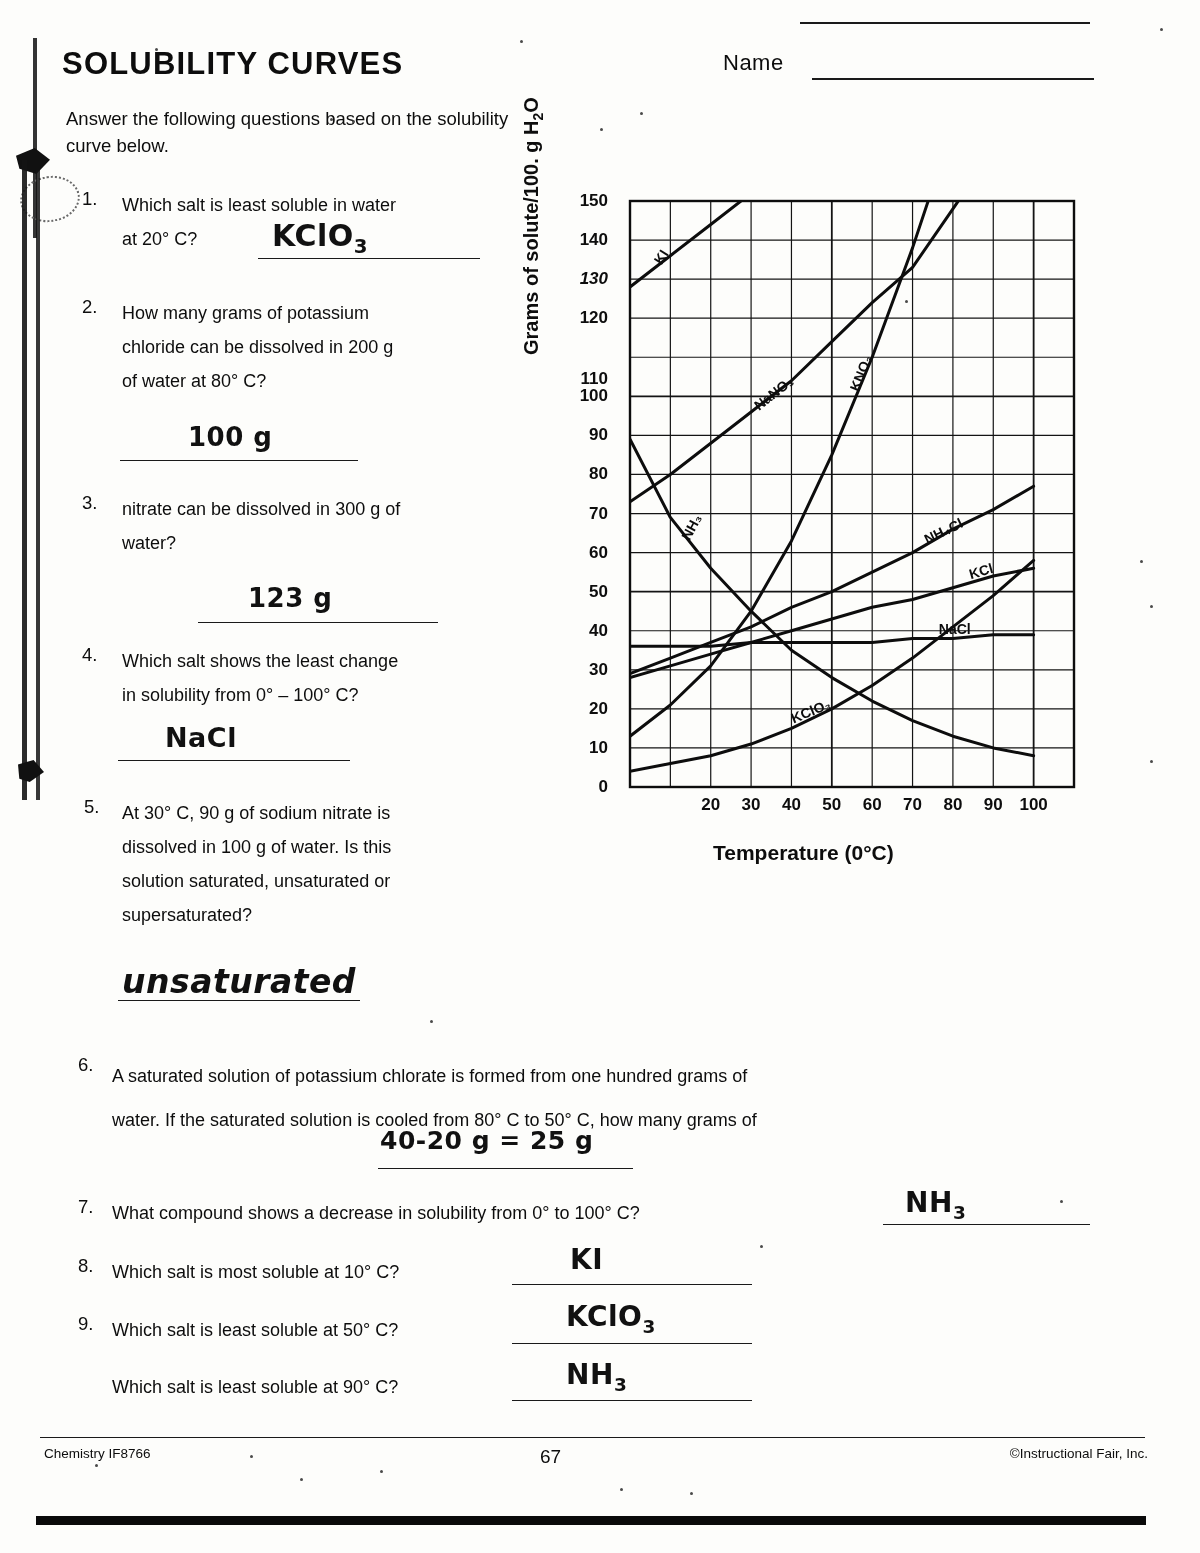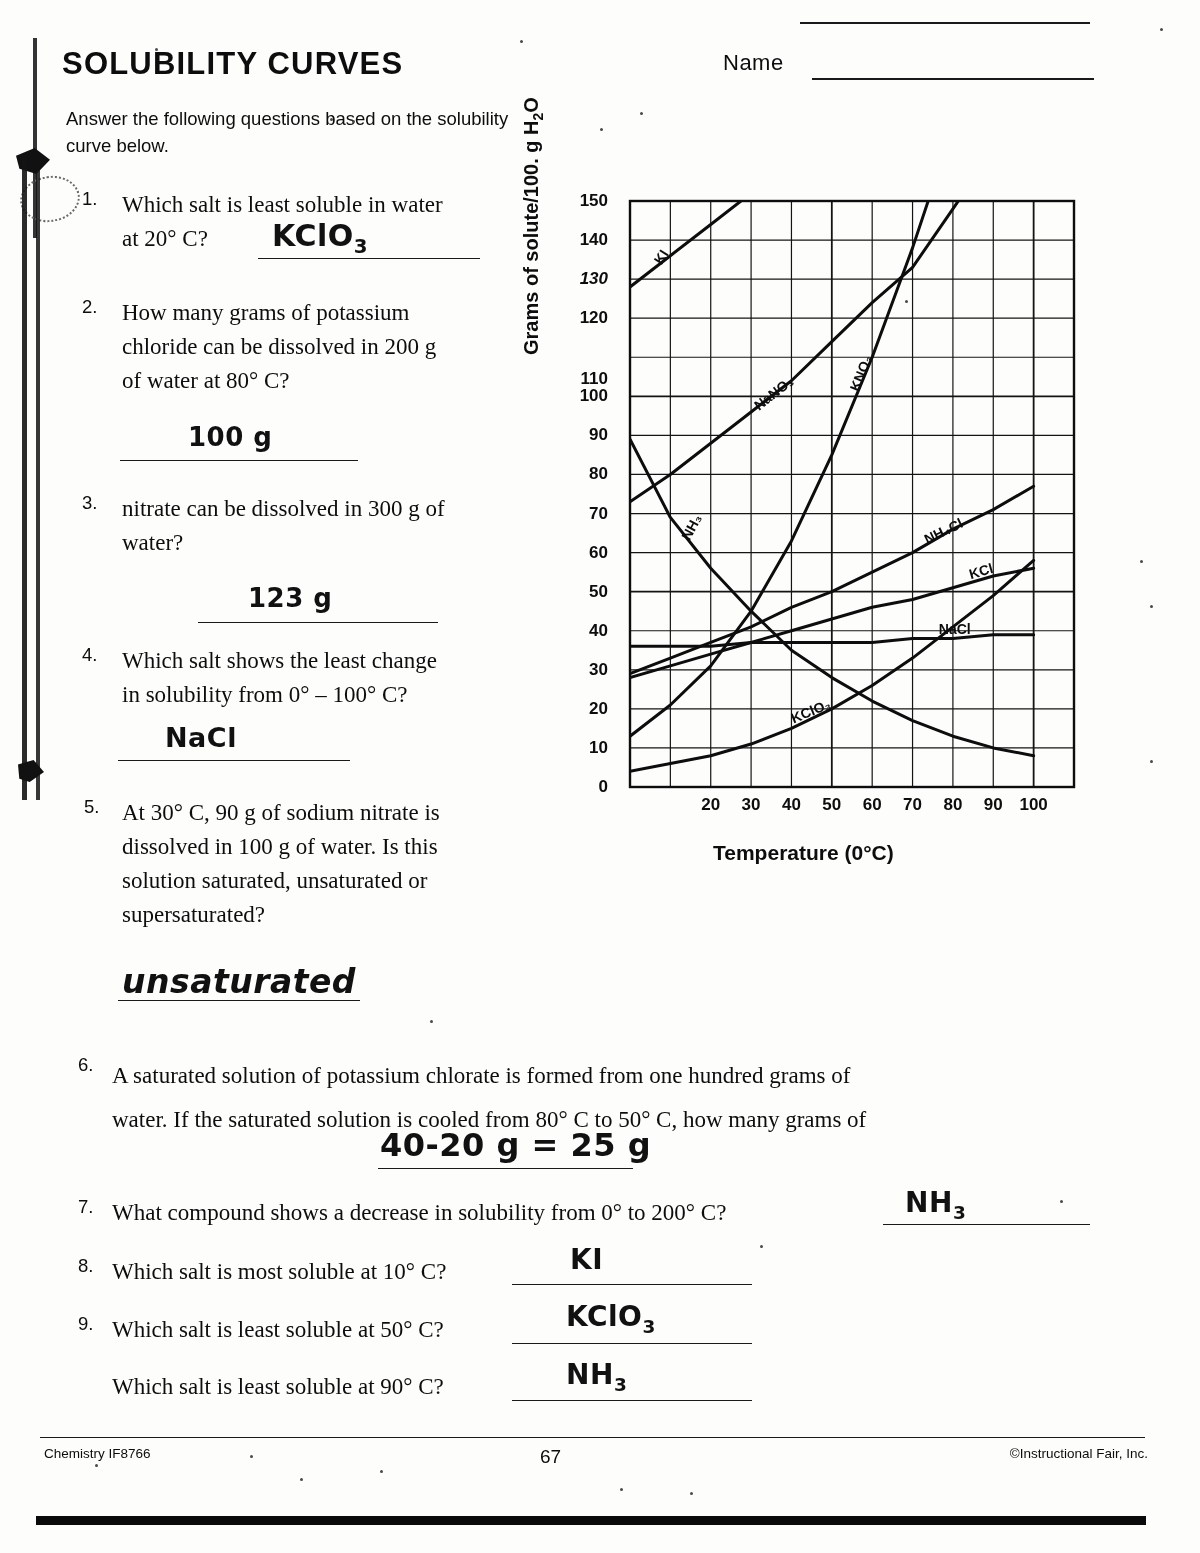--- a/index.html
+++ b/index.html
@@ -62,21 +62,21 @@
   .name-rule {
     position:absolute; left:812px; top:78px; width:282px;
     border-top:2px solid #1a1a1a;
   }
   .intro {
     position:absolute; left:66px; top:105px; width:470px;
     font-size:18.5px; line-height:27px;
   }
 
   
-  .q { position:absolute; font-size:23px; line-height:34px;font-family:Liberation Serif, serif; }
+  .q { position:absolute; font-size:18px; line-height:34px; }
   .qnum { position:absolute; font-size:18.5px; font-weight:normal; }
   .qtext { display:block; }
 
   .ansline {
     position:absolute; border-bottom:1.6px solid #1a1a1a; height:0;
   }
   .hand {
     position:absolute;
     font-family:"DejaVu Sans", sans-serif;
     font-weight:bold;
@@ -184,25 +184,25 @@
 </div>
 <div class="ansline" style="left:118px; top:1000px; width:242px;"></div>
 <div class="hand" style="left:122px; top:962px; font-size:33px;font-style:italic;">unsaturated</div>
 
 <div class="qnum" style="left:78px; top:1054px;">6.</div>
 <div class="q" style="left:112px; top:1054px; width:1020px; line-height:44px;">
   <span class="qtext">A saturated solution of potassium chlorate is formed from one hundred grams of</span>
   <span class="qtext">water.  If the saturated solution is cooled from 80° C to 50° C, how many grams of</span>
 </div>
 <div class="ansline" style="left:378px; top:1168px; width:255px;"></div>
-<div class="hand" style="left:380px; top:1126px; font-size:32px;">40-20 g  =  25 g</div>
+<div class="hand" style="left:380px; top:1126px; font-size:25px;">40-20 g  =  25 g</div>
 
 <div class="qnum" style="left:78px; top:1196px;">7.</div>
 <div class="q" style="left:112px; top:1196px; width:790px;">
-  <span class="qtext">What compound shows a decrease in solubility from 0° to 200° C?</span>
+  <span class="qtext">What compound shows a decrease in solubility from 0° to 100° C?</span>
 </div>
 <div class="ansline" style="left:883px; top:1224px; width:207px;"></div>
 <div class="hand" style="left:905px; top:1186px; font-size:28px;">
   <span>NH</span><sub>3</sub>
 </div>
 
 <div class="qnum" style="left:78px; top:1255px;">8.</div>
 <div class="q" style="left:112px; top:1255px; width:420px;">
   <span class="qtext">Which salt is most soluble at 10° C?</span>
 </div>

